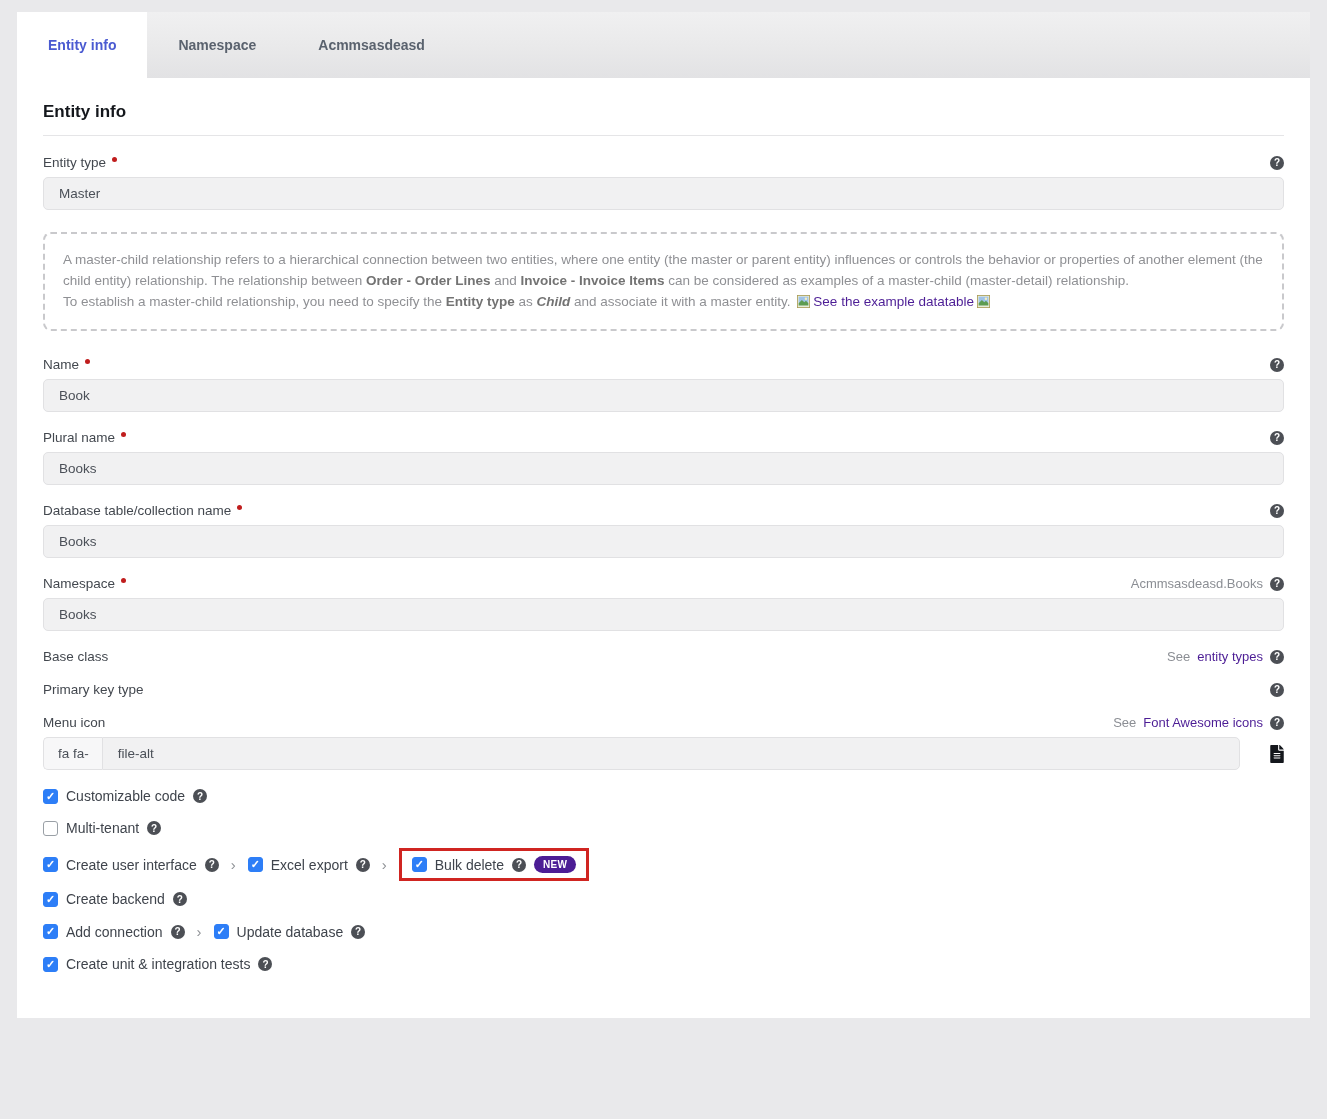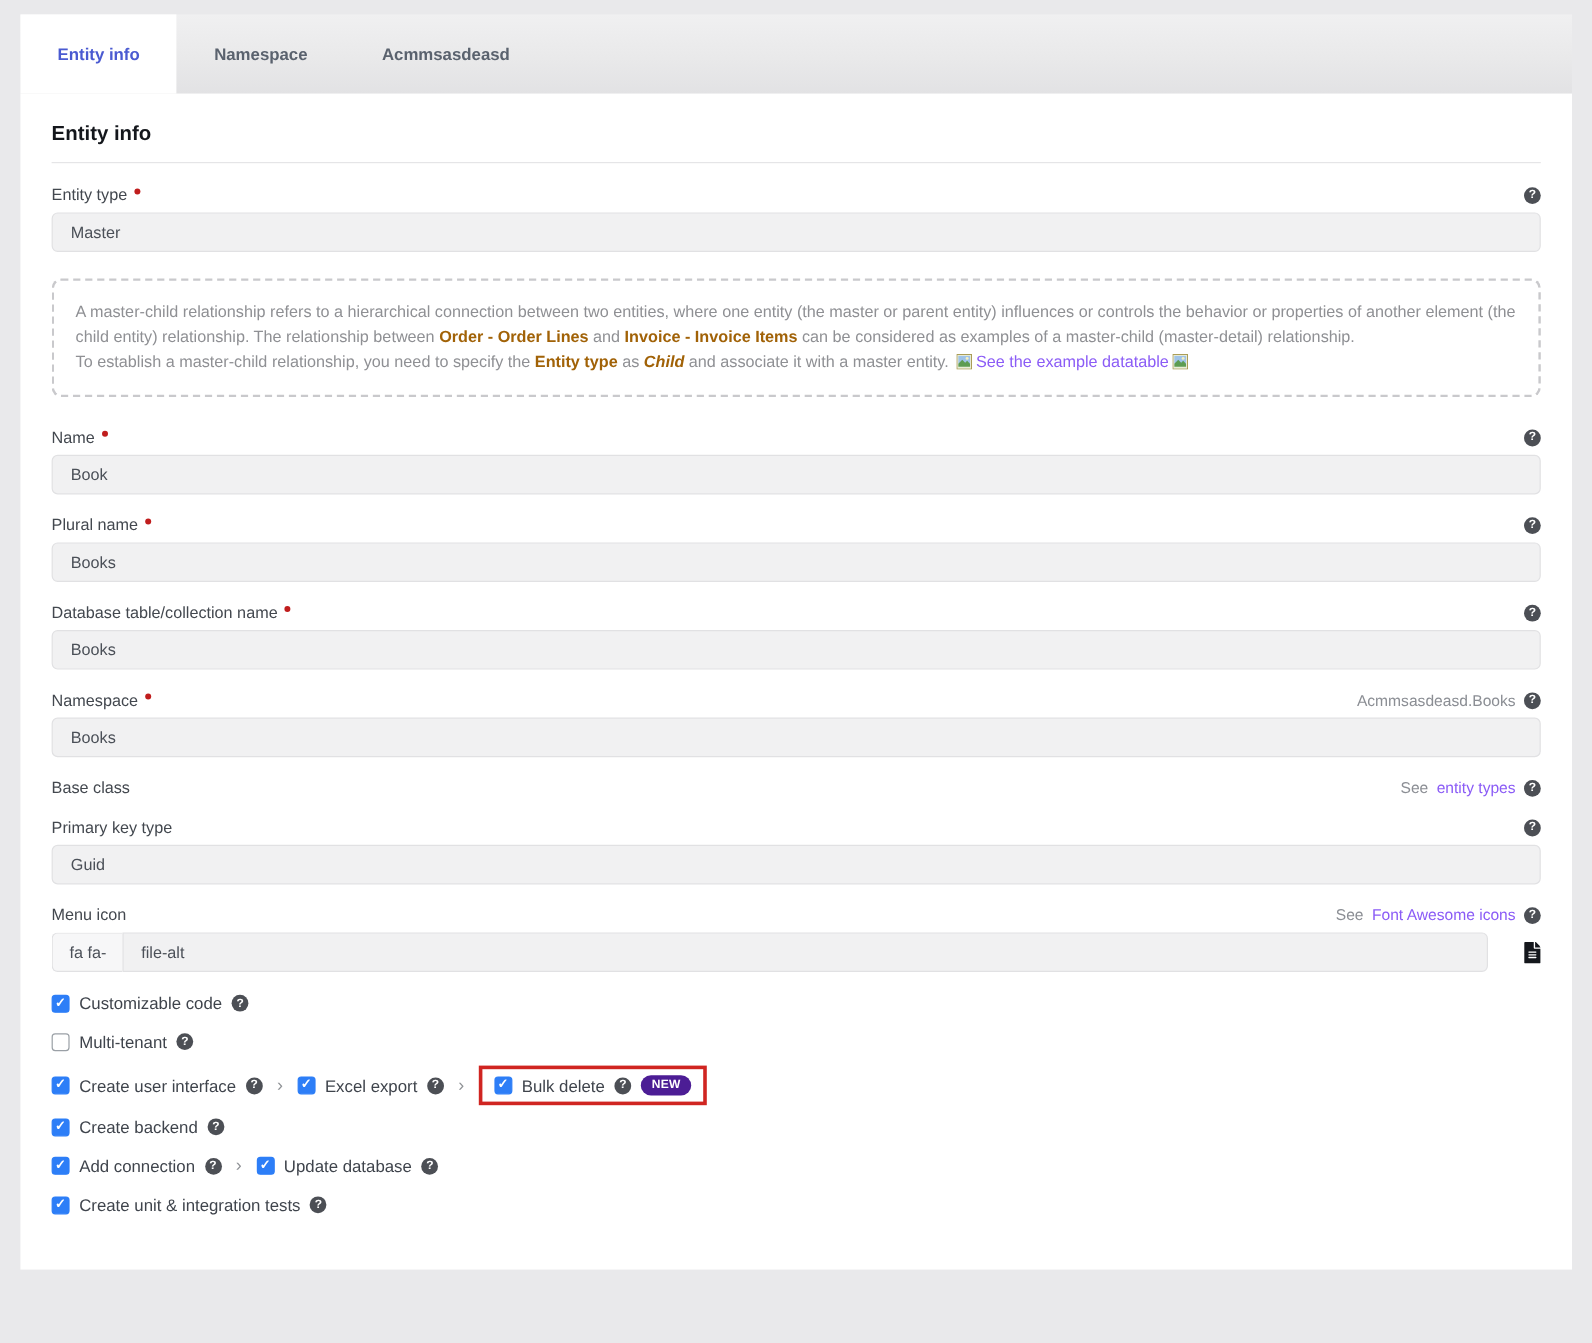--- a/index.html
+++ b/index.html
@@ -26,21 +26,21 @@
   .panel { background:#ffffff; padding:24px 26px 30px; }
   .page-title { font-size:17px; font-weight:700; color:#14171c; margin:0 0 13px; }
   .rule { border-bottom:1px solid #e5e5e7; margin-bottom:19px; }
 
   
   .field { margin-bottom:18px; }
   .label-row { display:flex; justify-content:space-between; align-items:center; margin-bottom:7px; }
   .label { font-size:13.5px; color:#43484f; display:inline-flex; align-items:center; }
   .req { width:5px; height:5px; background:#c01d1d; border-radius:50%; display:inline-block; margin-left:6px; margin-top:-6px; }
   .right-note { font-size:13px; color:#8b8e94; display:inline-flex; align-items:center; gap:7px; }
-  .link { color:#8b5cf6; text-decoration:none; cursor:pointer; }
+  .link { color:#4c1d95; text-decoration:none; cursor:pointer; }
   .qicon {
     min-width:14px; width:14px; height:14px; border-radius:50%;
     background:#4c4f55; color:#fff; font-size:10px; font-weight:700;
     display:inline-flex; align-items:center; justify-content:center; cursor:pointer;
   }
   .input {
     height:33px; background:#f1f1f2; border:1px solid #e1e1e3; border-radius:5px;
     display:flex; align-items:center; padding:0 15px; font-size:13.5px; color:#4b5058; width:100%;
   }
   .igroup { display:flex; flex:1; }
@@ -50,21 +50,21 @@
     font-size:13.5px; color:#4b5058;
   }
   .iinput { border-radius:0 5px 5px 0; }
   .menu-row { display:flex; align-items:center; gap:30px; }
 
   
   .info-box {
     border:2px dashed #c9c9cc; border-radius:8px; padding:15px 18px;
     font-size:13.5px; color:#8f9094; line-height:21px; margin:22px 0 26px;
   }
-  .info-box b { color:#a16207; }
+  .info-box b { color:#737373; }
   .img-icon { display:inline-block; vertical-align:-2px; margin:0 3px; }
 
   
   .checkbox-row { display:flex; align-items:center; margin-bottom:16px; font-size:14px; color:#3f444c; }
   .cb-item { display:inline-flex; align-items:center; gap:8px; cursor:pointer; }
   .checkbox {
     width:15px; height:15px; border:1px solid #9aa0a6; border-radius:3px; background:#fff;
     display:inline-flex; align-items:center; justify-content:center; flex:none;
   }
   .checkbox.checked { background:#2d7ef7; border-color:#2d7ef7; }
@@ -193,21 +193,20 @@
 
     <div class="field">
       <div class="label-row">
         <span class="label">
             <span>Primary key type</span>
           </span>
         <span class="right-note">
             <span class="qicon">?</span>
           </span>
       </div>
-      <div class="input">Guid</div>
     </div>
 
     <div class="field">
       <div class="label-row">
         <span class="label">
             <span>Menu icon</span>
           </span>
         <span class="right-note">
             <span>See </span>
             <a class="link">Font Awesome icons</a>

